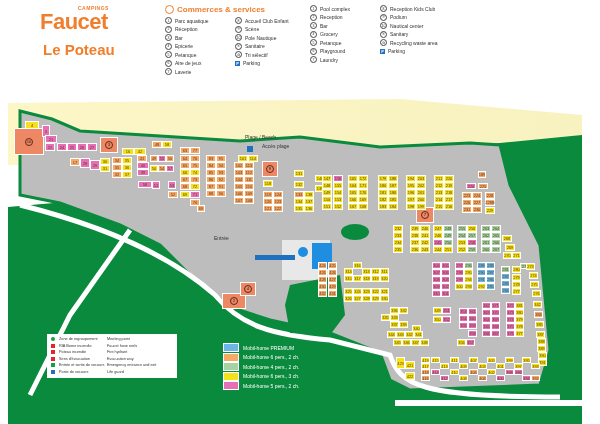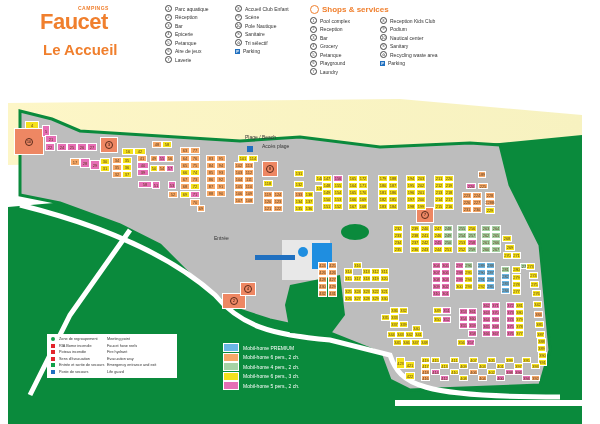--- a/index.html
+++ b/index.html
@@ -24,24 +24,28 @@
   .types{position:absolute;left:223px;top:343px;font-size:5px;color:#fff;}
   .types .row{display:flex;align-items:center;gap:4px;height:9.5px;}
   .types .sw{width:14px;height:7px;border:.5px solid #fff;}
 </style>
 </head>
 <body>
 
 <div class="brand">
   <span class="small">CAMPINGS</span>
   <span class="logo">Faucet</span>
-  <span class="place">Le Accueil</span>
+  <span class="place">Le Poteau</span>
 </div>
 
 <div class="legend-col" style="left:165px;">
+  <h3>
+      <span class="flag"></span>
+      <span>Commerces &amp; services</span>
+    </h3>
   <div class="legend-grid" id="legend-fr">
       <div class="li">
         <span class="num">1</span>
         <span>Parc aquatique</span>
       </div>
       <div class="li">
         <span class="num">8</span>
         <span>Accueil Club Enfant</span>
       </div>
       <div class="li">
@@ -85,24 +89,20 @@
         <span>Parking</span>
       </div>
       <div class="li">
         <span class="num">7</span>
         <span>Laverie</span>
       </div>
     </div>
 </div>
 
 <div class="legend-col" style="left:310px;">
-  <h3>
-      <span class="flag"></span>
-      <span>Shops &amp; services</span>
-    </h3>
   <div class="legend-grid" id="legend-en">
       <div class="li">
         <span class="num">1</span>
         <span>Pool complex</span>
       </div>
       <div class="li">
         <span class="num">8</span>
         <span>Reception Kids Club</span>
       </div>
       <div class="li">

